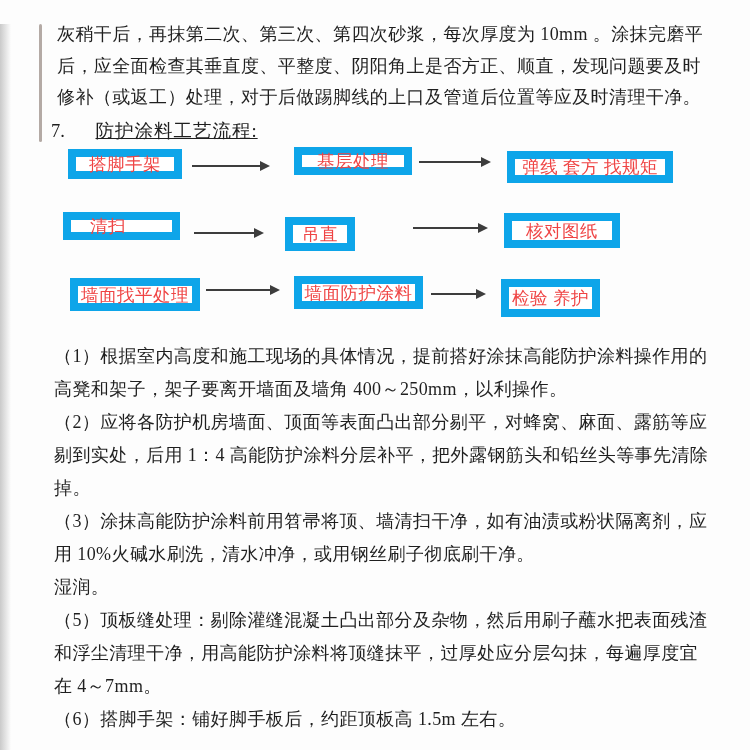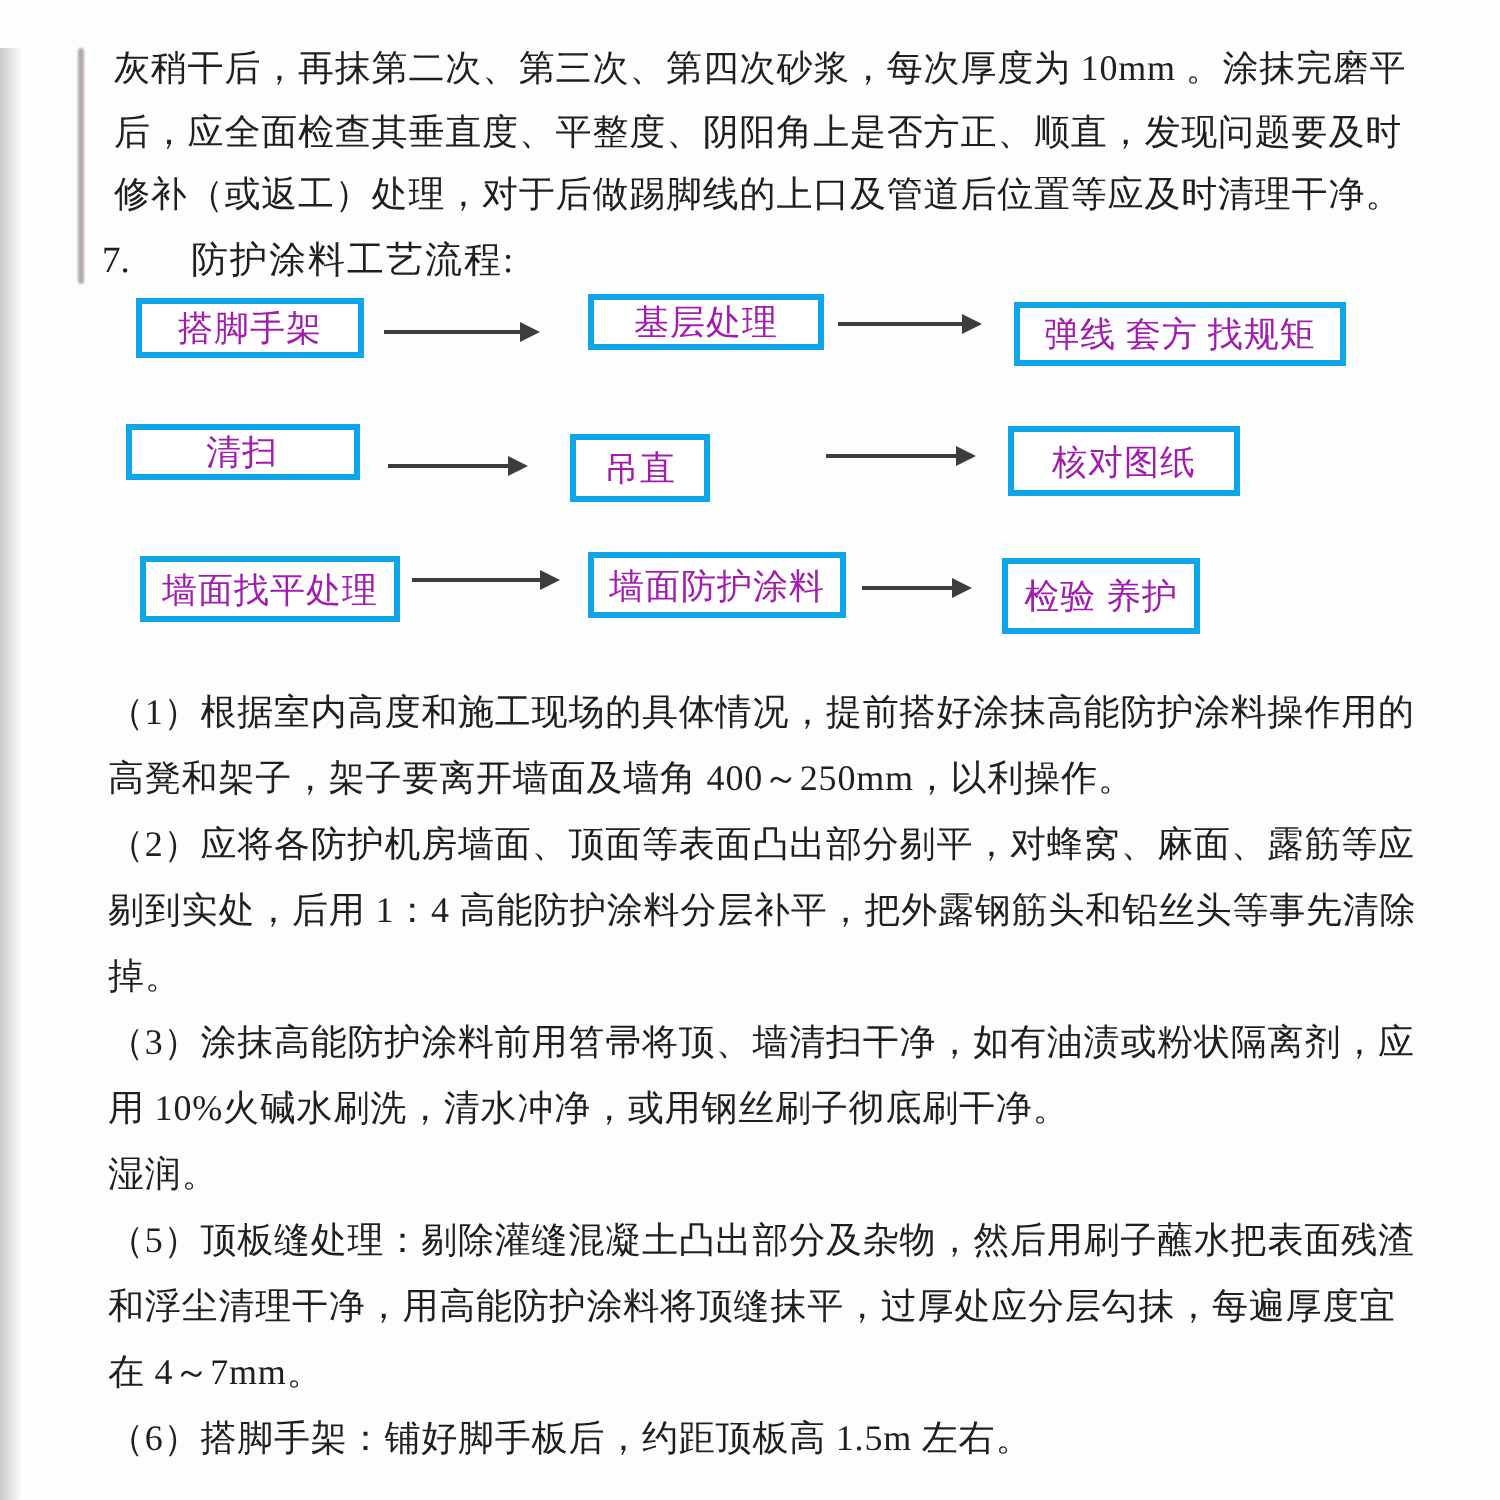--- a/index.html
+++ b/index.html
@@ -13,29 +13,29 @@
   .edge-shade{position:absolute;left:0;top:0;width:11px;height:750px;
     background:linear-gradient(to right, rgba(140,140,140,.45), rgba(255,255,255,0));
     pointer-events:none;}
   .edge-smudge{position:absolute;left:39px;top:0;width:3px;height:118px;
     background:#6e5a50;opacity:.5;border-radius:2px;filter:blur(.4px);}
   
   .intro{position:absolute;left:57px;top:-5px;width:662px;}
   .intro .tline{line-height:31.5px;font-size:18px;letter-spacing:.4px;white-space:nowrap;}
   .heading{position:absolute;left:51px;top:92px;line-height:31.5px;font-size:18.5px;white-space:nowrap;}
   .heading .num{display:inline-block;}
-  .heading .ttl{display:inline-block;margin-left:26px;letter-spacing:1px;}
+  .heading .ttl{display:inline-block;margin-left:26px;letter-spacing:1px;text-decoration:underline;}
   .bodytext{position:absolute;left:54px;top:316px;width:668px;}
   .bodytext .tline{line-height:33px;font-size:18px;letter-spacing:.4px;white-space:nowrap;}
   
   .flow{position:absolute;left:0;top:0;width:750px;height:310px;}
-  .fbox{position:absolute;border:3px solid #0ea5e9;background:#fff;
+  .fbox{position:absolute;border:8px solid #0ea5e9;background:#fff;
     display:flex;align-items:center;justify-content:center;
-    font-size:17.5px;color:#a21caf;white-space:nowrap;letter-spacing:.5px;box-sizing:border-box;}
-  .fbox.text-left{justify-content:flex-start;padding-left:37px;}
+    font-size:17.5px;color:#ef4444;white-space:nowrap;letter-spacing:.5px;box-sizing:border-box;}
+  .fbox.text-left{justify-content:flex-start;padding-left:19px;}
   .farrow{position:absolute;height:2px;background:#3d3d3d;}
   .farrow::after{content:'';position:absolute;right:-2px;top:-4px;width:0;height:0;
     border-left:10px solid #3d3d3d;border-top:5px solid transparent;border-bottom:5px solid transparent;}
   #b11{left:68px;top:125px;width:114px;height:30px;}
   #b12{left:294px;top:123px;width:118px;height:28px;}
   #b13{left:507px;top:127px;width:166px;height:32px;}
   #a11{left:192px;top:141px;width:76px;}
   #a12{left:419px;top:137px;width:70px;}
   #b21{left:63px;top:188px;width:117px;height:28px;}
   #b22{left:285px;top:193px;width:70px;height:34px;}

